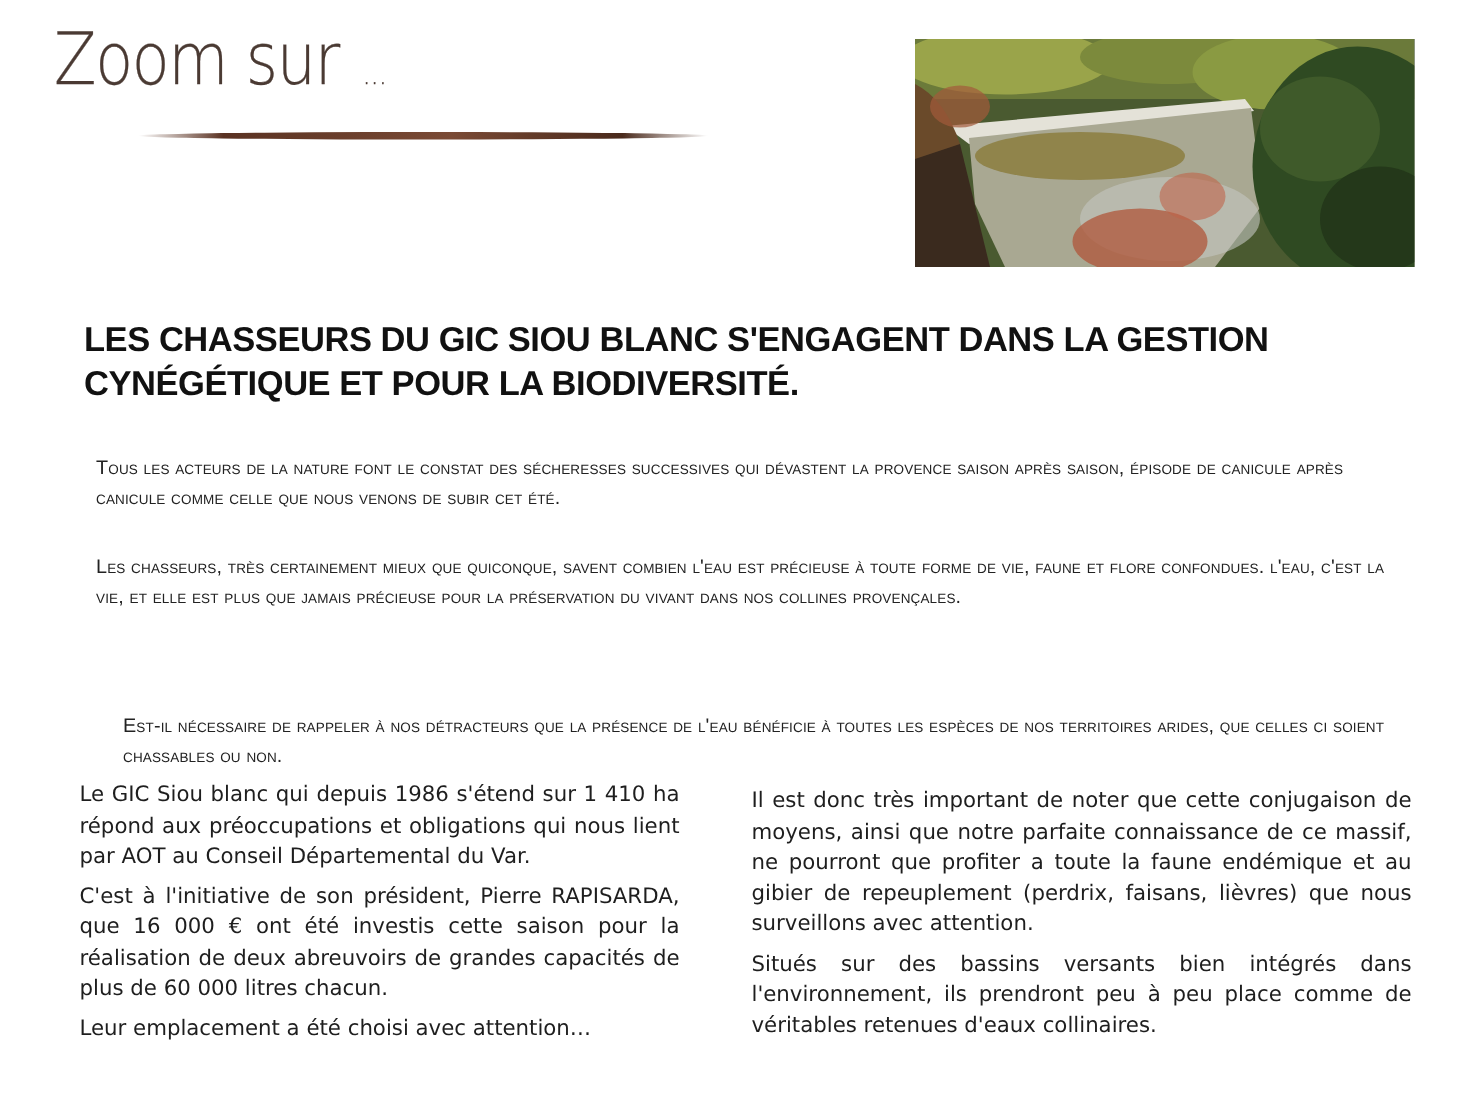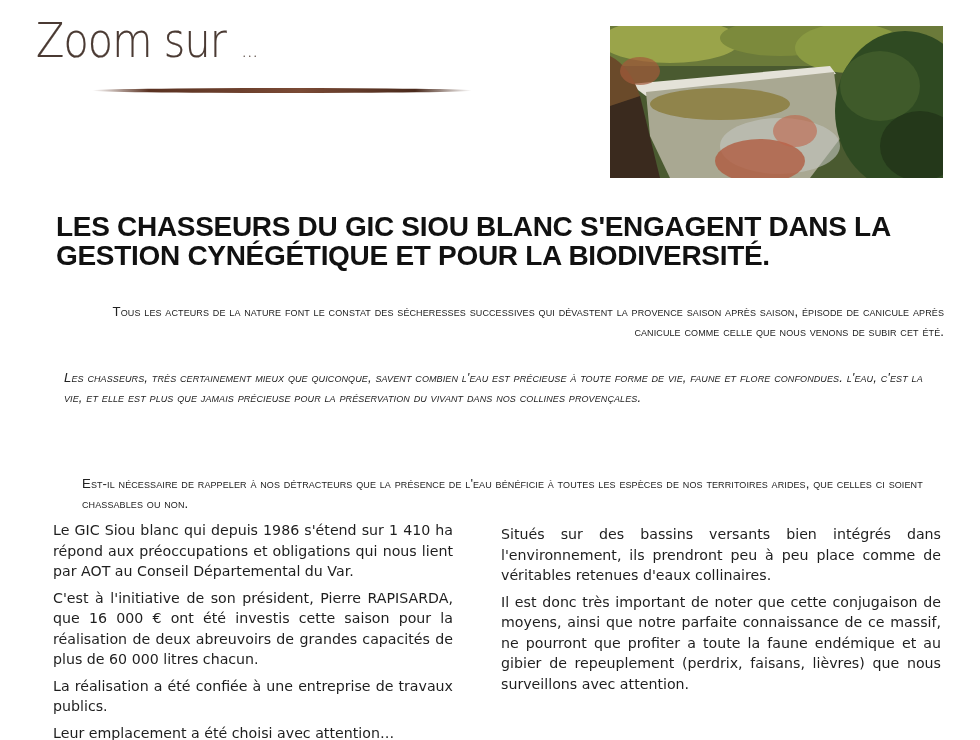--- a/index.html
+++ b/index.html
@@ -22,21 +22,21 @@
       border-radius:50%;
     }
     .photo {
       position:absolute; left:610px; top:26px; width:333px; height:152px;
       overflow:hidden; background:#3b4a2a;
     }
     .photo svg { display:block; width:100%; height:100%; }
     .headline {
       position:absolute; left:56px; top:212px; width:900px;
       font-family:"Liberation Sans", sans-serif; font-weight:bold;
-      font-size:28px; line-height:29px; color:#111;
+      font-size:23px; line-height:29px; color:#111;
       letter-spacing:-0.3px;
     }
     .intro {
       position:absolute; left:64px; width:880px;
       font-family:"Liberation Sans", sans-serif;
       font-size:13.2px; line-height:19.5px; color:#222;
       font-variant:small-caps; letter-spacing:0.1px;
       text-transform:lowercase;
     }
     .intro::first-letter { text-transform:uppercase; }
@@ -77,29 +77,28 @@
       <ellipse cx="270" cy="60" rx="40" ry="35" fill="#3f5a2a"></ellipse>
       <ellipse cx="310" cy="120" rx="40" ry="35" fill="#24381a"></ellipse>
       <ellipse cx="150" cy="135" rx="45" ry="22" fill="#b0553a" opacity="0.75"></ellipse>
       <ellipse cx="185" cy="105" rx="22" ry="16" fill="#c0644a" opacity="0.6"></ellipse>
       <ellipse cx="30" cy="45" rx="20" ry="14" fill="#a25a3a" opacity="0.7"></ellipse>
     </svg>
   </div>
 
   <h1 class="headline" style="margin:0;">LES CHASSEURS DU GIC SIOU BLANC S'ENGAGENT DANS LA GESTION CYNÉGÉTIQUE ET POUR LA BIODIVERSITÉ.</h1>
 
-  <p class="intro" style="top:302px;margin:0;text-align:right;">Tous les acteurs de la nature font le constat des sécheresses successives qui dévastent  la Provence saison après saison, épisode de canicule après canicule comme celle que nous venons de subir cet été.</p>
-  <p class="intro" style="top:368px;margin:0;font-style:italic;">Les chasseurs, très certainement mieux que quiconque,  savent combien l'eau est précieuse à toute forme de vie, faune et flore confondues. L'eau, c'est la vie, et elle est plus que jamais précieuse pour la préservation du vivant dans nos collines provençales.</p>
+  <p class="intro" style="top:302px;margin:0;">Tous les acteurs de la nature font le constat des sécheresses successives qui dévastent  la Provence saison après saison, épisode de canicule après canicule comme celle que nous venons de subir cet été.</p>
+  <p class="intro" style="top:368px;margin:0;">Les chasseurs, très certainement mieux que quiconque,  savent combien l'eau est précieuse à toute forme de vie, faune et flore confondues. L'eau, c'est la vie, et elle est plus que jamais précieuse pour la préservation du vivant dans nos collines provençales.</p>
   <p class="intro" style="top:456px;margin:18px;">Est-il nécessaire de rappeler à nos détracteurs que la présence de l'eau bénéficie à toutes les espèces de nos territoires arides, que celles ci soient chassables ou non.</p>
 
   <div class="col col-left">
     <p>Le GIC Siou blanc qui depuis 1986 s'étend sur 1 410 ha répond aux préoccupations et obligations qui nous lient par AOT au Conseil Départemental du Var.</p>
     <p>C'est à l'initiative de son président, Pierre RAPISARDA, que 16 000 € ont été investis cette saison pour la réalisation de deux abreuvoirs de grandes capacités de plus de 60 000 litres chacun.</p>
-    <p>La réalisation a été confiée à une entreprise de travaux publics.</p>
     <p>Leur emplacement a été choisi avec attention…</p>
   </div>
 
   <div class="col col-right">
+    <p>Il est donc très important de noter que cette conjugaison de moyens, ainsi que notre parfaite connaissance de ce massif, ne pourront que profiter a toute la faune endémique et au gibier de repeuplement (perdrix, faisans, lièvres) que nous surveillons avec attention.</p>
     <p>Situés sur des bassins versants bien intégrés dans l'environnement, ils prendront peu à peu place comme de véritables retenues d'eaux collinaires.</p>
-    <p>Il est donc très important de noter que cette conjugaison de moyens, ainsi que notre parfaite connaissance de ce massif, ne pourront que profiter a toute la faune endémique et au gibier de repeuplement (perdrix, faisans, lièvres) que nous surveillons avec attention.</p>
   </div>
 
 </div>
 
 </body></html>

